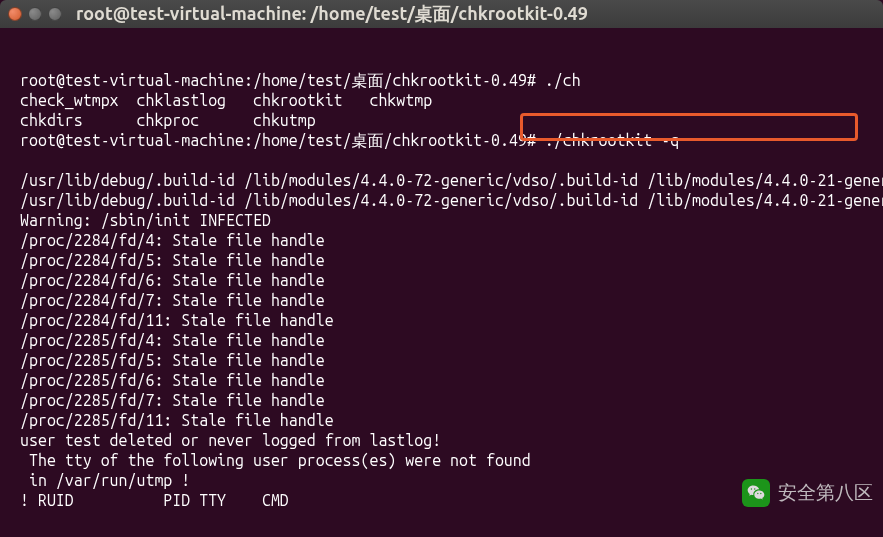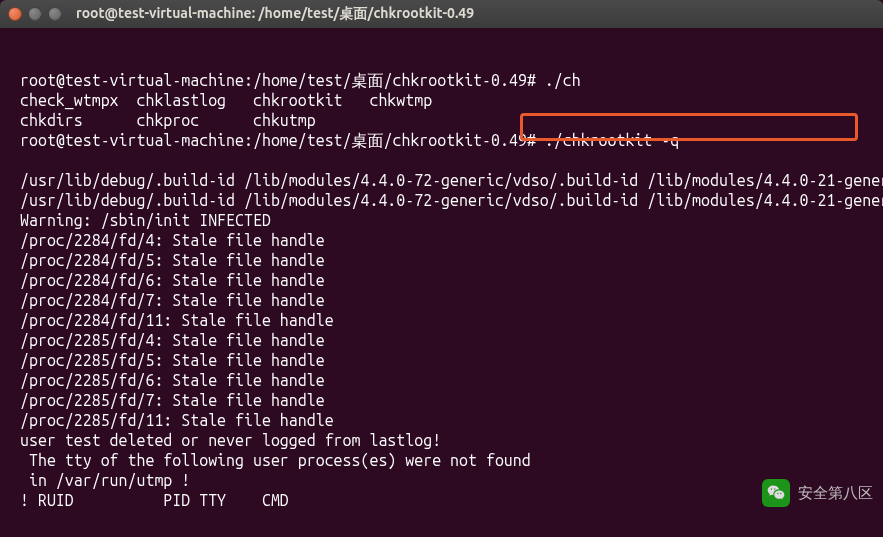--- a/index.html
+++ b/index.html
@@ -27,21 +27,21 @@
   .win-btn {
     width: 14px; height: 14px; border-radius: 50%;
     border: 1px solid rgba(0,0,0,0.4);
   }
   .close { background: radial-gradient(circle at 30% 30%, #f28c6a, #d25b2e); }
   .min   { background: radial-gradient(circle at 30% 30%, #8a8a8a, #5f5f5f); }
   .max   { background: radial-gradient(circle at 30% 30%, #8a8a8a, #5f5f5f); }
   .title {
     color: #dfdbd2;
     font-family: Ubuntu, "DejaVu Sans", sans-serif;
-    font-size: 14px;
+    font-size: 18px;
     font-weight: bold;
     margin-left: 6px;
   }
   .term {
     padding: 2px 20px;
     line-height: 20px;
     white-space: pre;
     position: relative;
   }
   .highlight-box {
@@ -52,21 +52,21 @@
   }
   .watermark {
     position: absolute;
     right: 10px;
     bottom: 30px;
     display: flex;
     align-items: center;
     gap: 8px;
     color: #d8d8d8;
     font-family: sans-serif;
-    font-size: 15px;
+    font-size: 19px;
     opacity: 0.85;
   }
   .wm-icon {
     width: 28px; height: 28px; border-radius: 6px;
     background: #1aad19;
     display: flex; align-items: center; justify-content: center;
   }
   .wm-icon svg { width: 20px; height: 20px; fill: #fff; }
 </style>
 </head>

